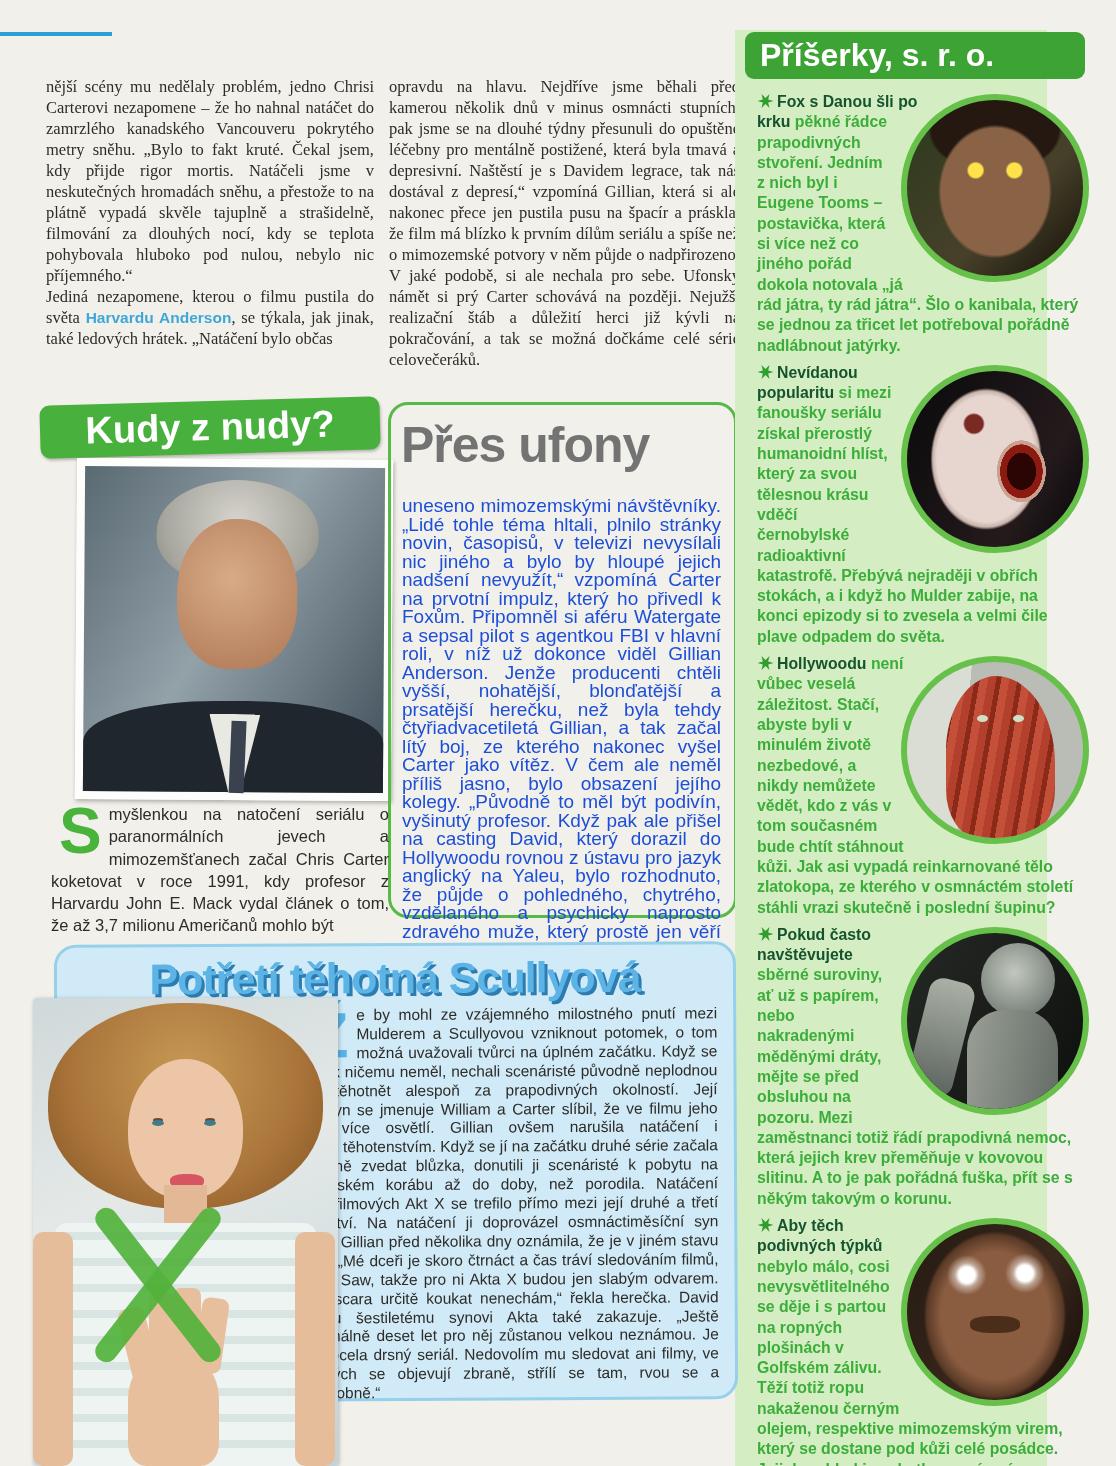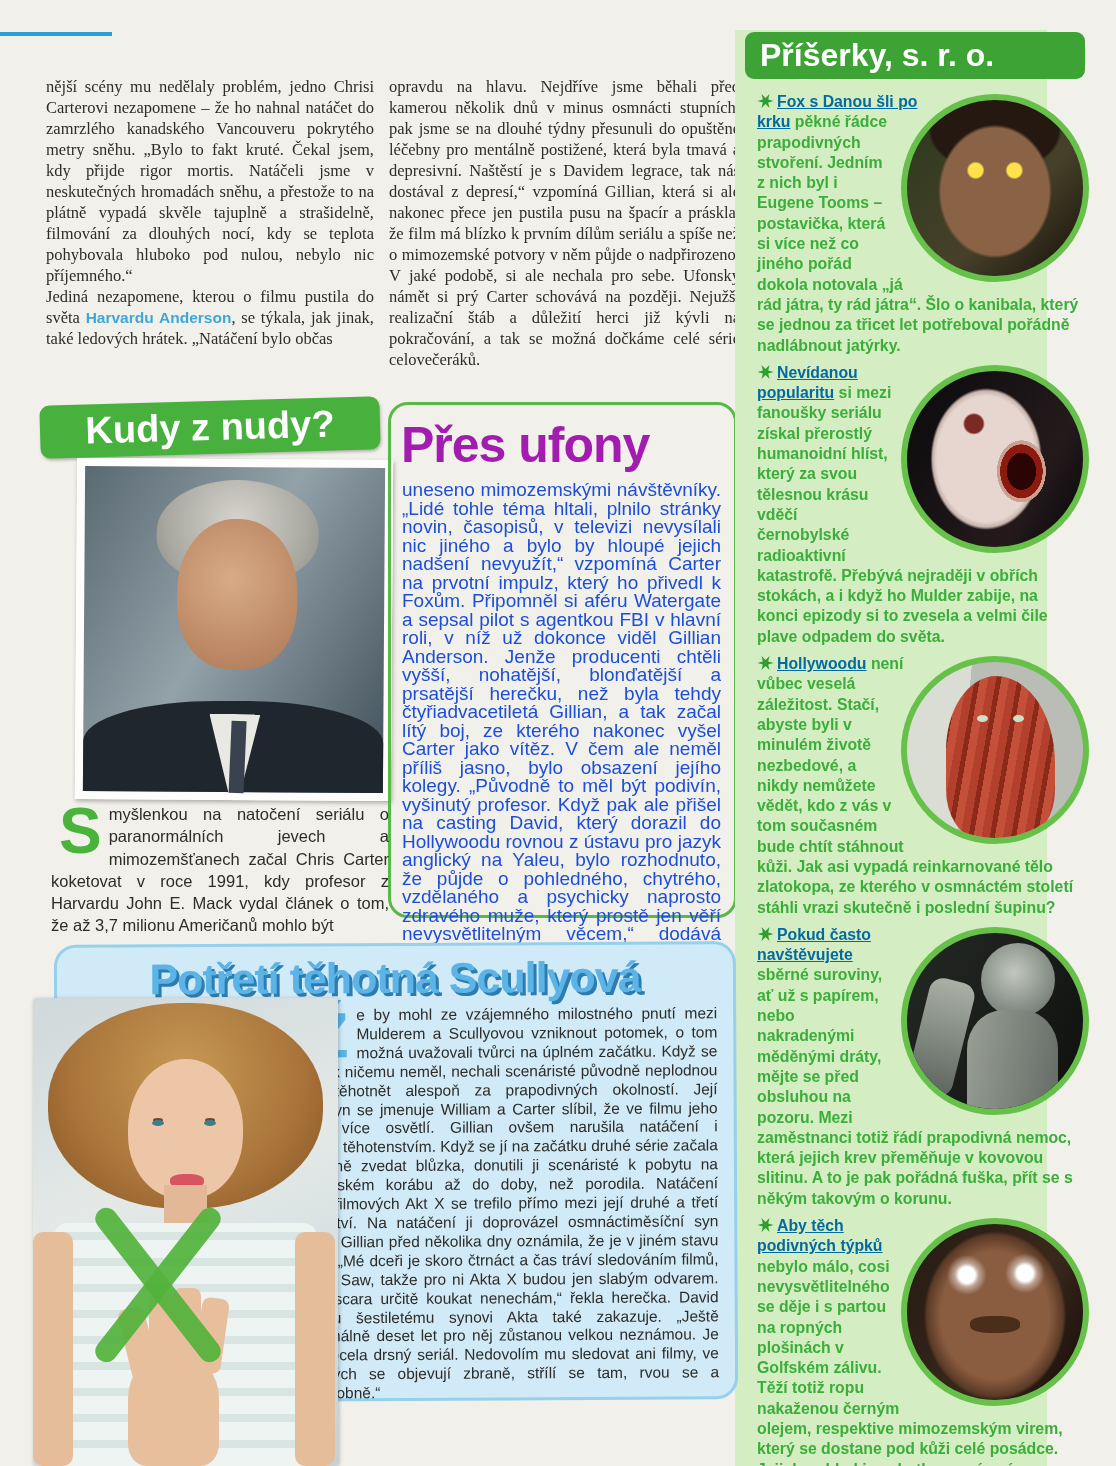--- a/index.html
+++ b/index.html
@@ -23,33 +23,33 @@
   .carter-photo{position:absolute;left:76px;top:459px;width:300px;height:325px;background:#fff;border:8px solid #fdfdfb;box-shadow:1px 2px 4px rgba(0,0,0,.3);transform:rotate(.4deg);}
   .carter-bg{position:absolute;inset:0;background:linear-gradient(120deg,#5a6a72,#93a1a9 45%,#3e4e58);}
   .carter-hair{position:absolute;left:24%;top:4%;width:54%;height:32%;border-radius:50% 50% 44% 44%;background:radial-gradient(circle at 50% 40%,#d6d4cc,#a9a8a0 70%,#8a8a82);}
   .carter-face{position:absolute;left:31%;top:16%;width:40%;height:46%;border-radius:48% 48% 42% 42%;background:radial-gradient(circle at 45% 40%,#d8ab87,#b57f5c 85%);}
   .carter-suit{position:absolute;left:0;bottom:0;width:100%;height:28%;background:#20262e;border-radius:45% 45% 0 0;}
   .carter-shirt{position:absolute;left:42%;bottom:0;width:17%;height:24%;background:#e9e9e3;clip-path:polygon(0 0,100% 0,62% 100%,38% 100%);}
   .carter-tie{position:absolute;left:49%;bottom:0;width:5%;height:22%;background:#39424e;transform:rotate(2deg);}
 
   
   .ufoni-box{position:absolute;left:388px;top:402px;width:349px;height:516px;border:3px solid #58b948;border-radius:20px;box-sizing:border-box;background:rgba(255,255,255,.0);}
-  .ufoni-title{color:#a21caf;font-weight:bold;font-size:50px;line-height:56px;margin:12px 0 8px 10px;letter-spacing:-1px;}
+  .ufoni-title{color:#737373;font-weight:bold;font-size:50px;line-height:56px;margin:12px 0 24px 10px;letter-spacing:-1px;}
   .ufoni-body{font-size:19px;line-height:18.5px;color:#1d4ed8;text-align:justify;padding:0 13px 0 11px;}
 
   
   .carter-para{position:absolute;left:51px;top:803px;width:338px;font-size:16.5px;line-height:22.3px;color:#2e2c29;text-align:justify;}
   .dropcap-s{float:left;font-size:64px;line-height:52px;font-weight:bold;color:#4ab33c;margin:2px 7px 0 8px;}
 
   
   .sidebar{position:absolute;left:735px;top:30px;width:312px;height:1436px;background:#d5edc2;}
   .sidebar-title{position:absolute;left:10px;top:2px;width:340px;height:47px;background:#3da335;border-radius:9px;color:#ffffff;font-weight:bold;font-size:32px;line-height:47px;padding-left:15px;box-sizing:border-box;letter-spacing:0px;}
   .sb-content{position:absolute;left:22px;top:62px;width:326px;font-weight:bold;font-size:15.8px;line-height:20.3px;color:#3aae39;}
   .sb-item{margin:0 0 7px 0;}
-  .sb-lead{color:#0369a1;text-decoration:underline;}
+  .sb-lead{color:#14532d;}
   .star{display:inline-block;width:17px;height:16px;vertical-align:-2px;margin-right:3px;}
   .sb-photo{float:right;width:176px;height:176px;border:6px solid #66c04a;border-radius:50%;shape-outside:circle(54%);margin:2px -6px 6px 8px;position:relative;overflow:hidden;}
 
   .ph-tooms{background:
     radial-gradient(circle at 39% 40%,#ffe24a 0 7px,rgba(0,0,0,0) 9px),
     radial-gradient(circle at 61% 40%,#ffe24a 0 7px,rgba(0,0,0,0) 9px),
     radial-gradient(ellipse 34% 40% at 50% 52%,#8a6346 0 90%,rgba(0,0,0,0) 95%),
     radial-gradient(ellipse 40% 26% at 50% 17%,#241810 0 90%,rgba(0,0,0,0) 95%),
     linear-gradient(135deg,#2a3a1c,#47402a 60%,#141008);}
   .ph-fluke{background:

